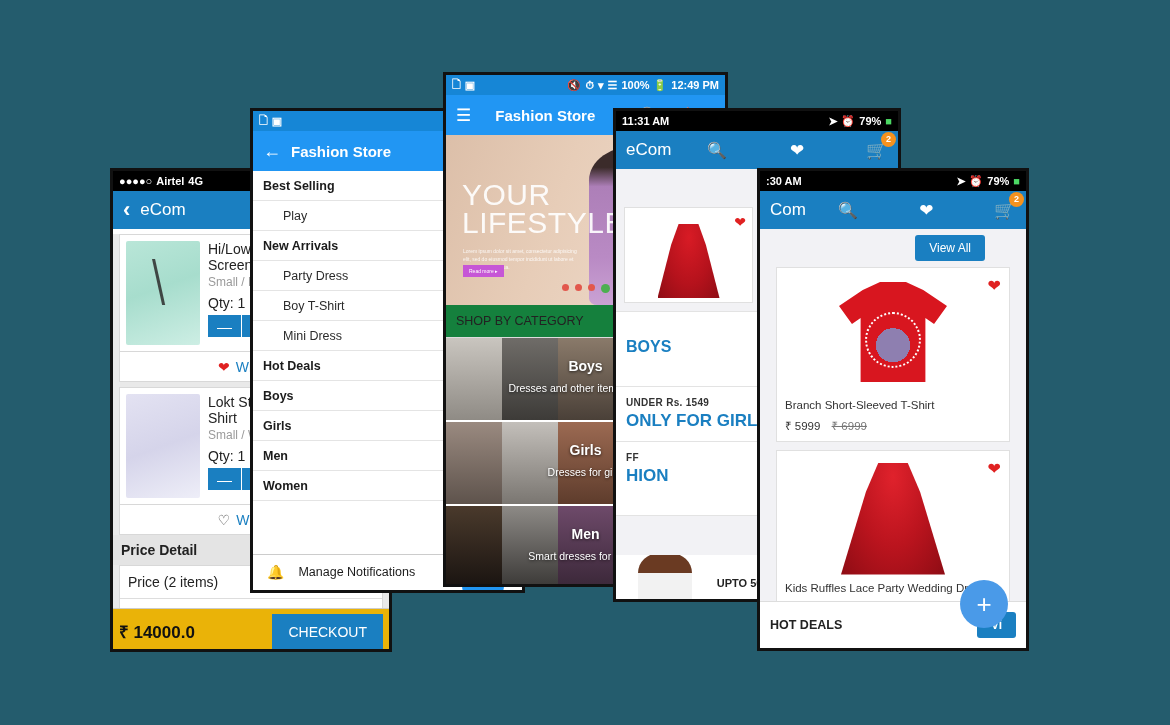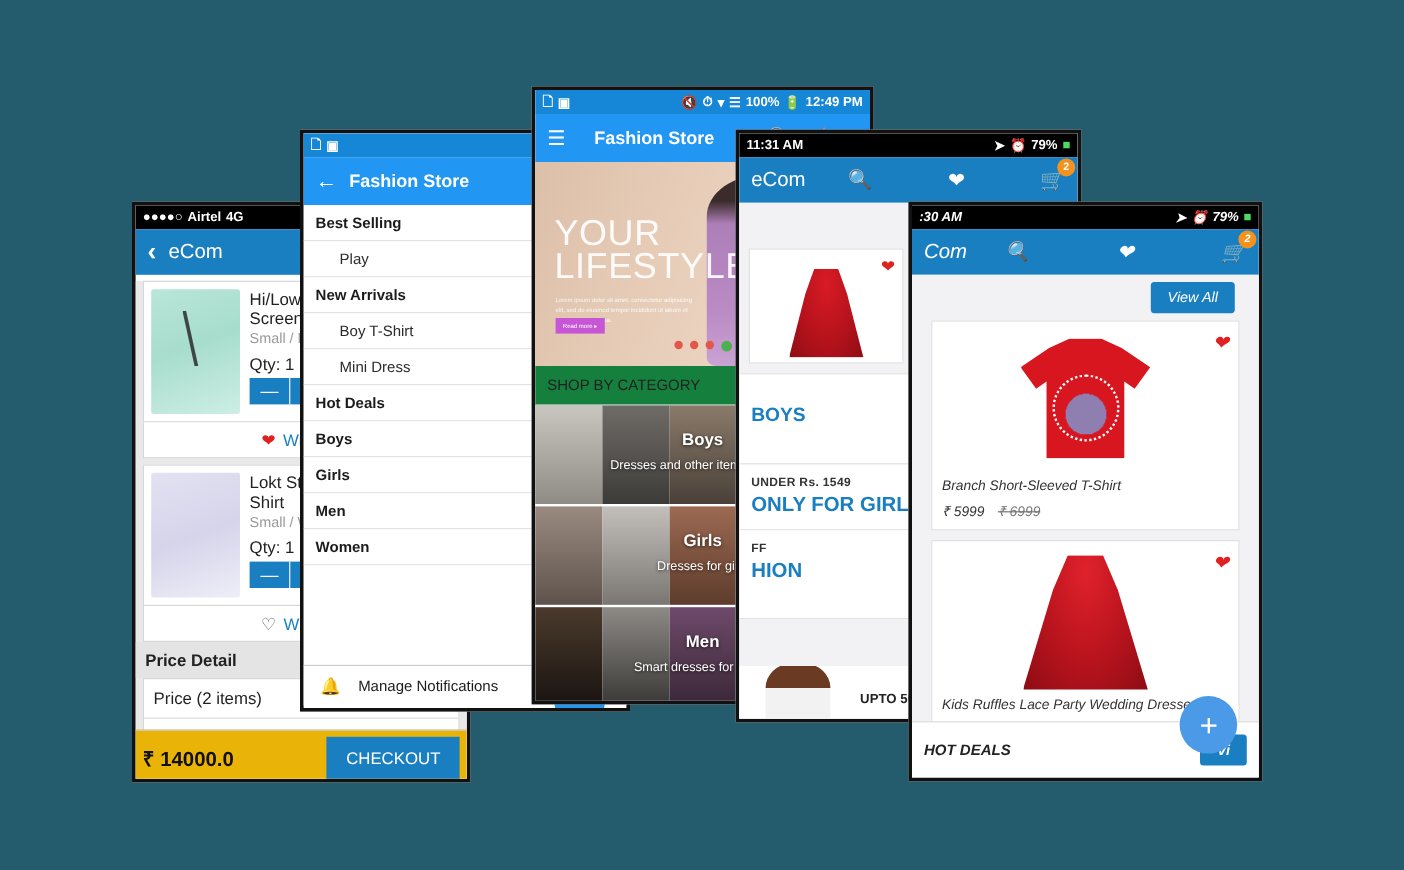--- a/index.html
+++ b/index.html
@@ -121,21 +121,21 @@
               color:#fff; font-size:14px; font-weight:bold; text-shadow:0 1px 3px rgba(0,0,0,.7);}
   .cat .sub { position:absolute; left:0; right:0; top:44px; text-align:center;
               color:#fff; font-size:10.5px; text-shadow:0 1px 3px rgba(0,0,0,.7);}
   .fab-mail { position:absolute; right: 12px; bottom: 28px; width:48px; height:48px; border-radius:50%;
     background:#2196f3; display:flex; align-items:center; justify-content:center; color:#fff; font-size:20px;}
 
   
   #phone4 { left: 613px; top: 108px; width: 288px; height: 494px; }
   #phone4 .appbar { background: #1a7fc1; height: 38px; }
   #phone4 .appbar .title { font-size: 17px; font-weight: normal; }
-  .viewall-row { background:#f2f2f5; padding: 6px 4px; display:flex; justify-content:flex-end;}
+  .viewall-row { background:#f2f2f5; padding: 6px 25px; display:flex; justify-content:flex-end;}
   .btn-viewall { background:#1a7fc1; color:#fff; font-size:12px; padding:6px 14px; border-radius:3px;}
   .grid2 { display:flex; gap:8px; padding: 0 8px 8px; background:#f2f2f5;}
   .pcard { flex:1; background:#fff; border:1px solid #e0e0e0; height:96px; position:relative;}
   .pcard .hv { position:absolute; right:6px; top:6px; font-size:14px;}
   .dress-red { position:absolute; left:50%; transform:translateX(-50%); bottom:4px; width:62px; height:74px;
      background: radial-gradient(ellipse at 50% 18%, #d81b25 0%, #b5121c 55%, #8e0d15 100%);
      clip-path: polygon(34% 0,66% 0,78% 28%,100% 100%,0 100%,22% 28%);}
   .dress-bw { position:absolute; left:50%; transform:translateX(-50%); bottom:4px; width:60px; height:76px;
      background: repeating-linear-gradient(180deg,#fff 0 8px,#111 8px 16px);
      clip-path: polygon(32% 0,68% 0,80% 30%,100% 100%,0 100%,20% 30%);}
@@ -151,21 +151,21 @@
   .promo.with-img .man { position:absolute; right:40px; bottom:0; width:62px; height:62px;
      background: linear-gradient(180deg,#c98e63 0 30%, #181818 30% 100%); border-radius:36% 36% 4% 4%;}
   .fab-plus { position:absolute; right: 18px; width:44px; height:44px; border-radius:50%;
      background:#4a9ae8; color:#fff; display:flex; align-items:center; justify-content:center; font-size:26px;}
   .woman-strip { position:absolute; left:0; right:0; bottom:0; height: 44px; background:#fff; overflow:hidden;}
   .woman-strip .w { position:absolute; left: 22px; bottom:-4px; width:54px; height:50px;
      background: linear-gradient(180deg,#6a3a22 0 40%, #f2f2f2 40% 100%); border-radius:40% 40% 6% 6%;}
   .upto { position:absolute; left:0; right:0; bottom:10px; text-align:center; font-size:11px; font-weight:bold; color:#222;}
 
   
-  #phone5 { left: 757px; top: 168px; width: 295px; height: 483px; font-style: italic; }
+  #phone5 { left: 757px; top: 168px; width: 272px; height: 483px; }
   #phone5 .appbar { background: #1a7fc1; height: 38px; }
   #phone5 .appbar .title { font-size: 17px; font-weight: normal; }
   .p5body { background:#f2f2f5; height: calc(100% - 58px); position:relative; overflow:hidden;}
   .pcard2 { background:#fff; border:1px solid #e0e0e0; margin: 0 16px 8px; padding: 8px; position:relative;}
   .pcard2 .hv { position:absolute; right:8px; top:8px; font-size:16px; color:#e02121;}
   .pimg { height: 118px; position:relative;}
   .tshirt-red { position:absolute; left:50%; transform:translateX(-50%); top:6px; width:108px; height:100px;
      background:#d8161f; clip-path: polygon(22% 8%,38% 0,62% 0,78% 8%,100% 24%,88% 42%,80% 36%,80% 100%,20% 100%,20% 36%,12% 42%,0 24%);}
   .tshirt-red .circ { position:absolute; left:50%; top:30px; transform:translateX(-50%); width:56px; height:56px;
      border-radius:50%; border:2px dotted #fff; background: radial-gradient(circle at 50% 60%, #8e7fb0 0 42%, transparent 42%);}
@@ -266,20 +266,21 @@
     <div class="appbar">
       <span class="ic" style="font-size:18px;">←</span>
       <span class="title">Fashion Store</span>
       <span class="sb-spacer"></span>
       <span class="ic" style="font-size:16px;">🔍</span>
     </div>
     <div class="drawer">
       <div class="dw-row dw-head">Best Selling</div>
       <div class="dw-row dw-sub">Play</div>
       <div class="dw-row dw-head">New Arrivals</div>
+      <div class="dw-row dw-sub">Party Dress</div>
       <div class="dw-row dw-sub">Boy T-Shirt</div>
       <div class="dw-row dw-sub">Mini Dress</div>
       <div class="dw-row dw-head">Hot Deals</div>
       <div class="dw-row dw-head">Boys</div>
       <div class="dw-row dw-head">Girls</div>
       <div class="dw-row dw-head">Men</div>
       <div class="dw-row dw-head">Women</div>
 
       <div class="dw-foot">
         <span class="bell">🔔</span>

